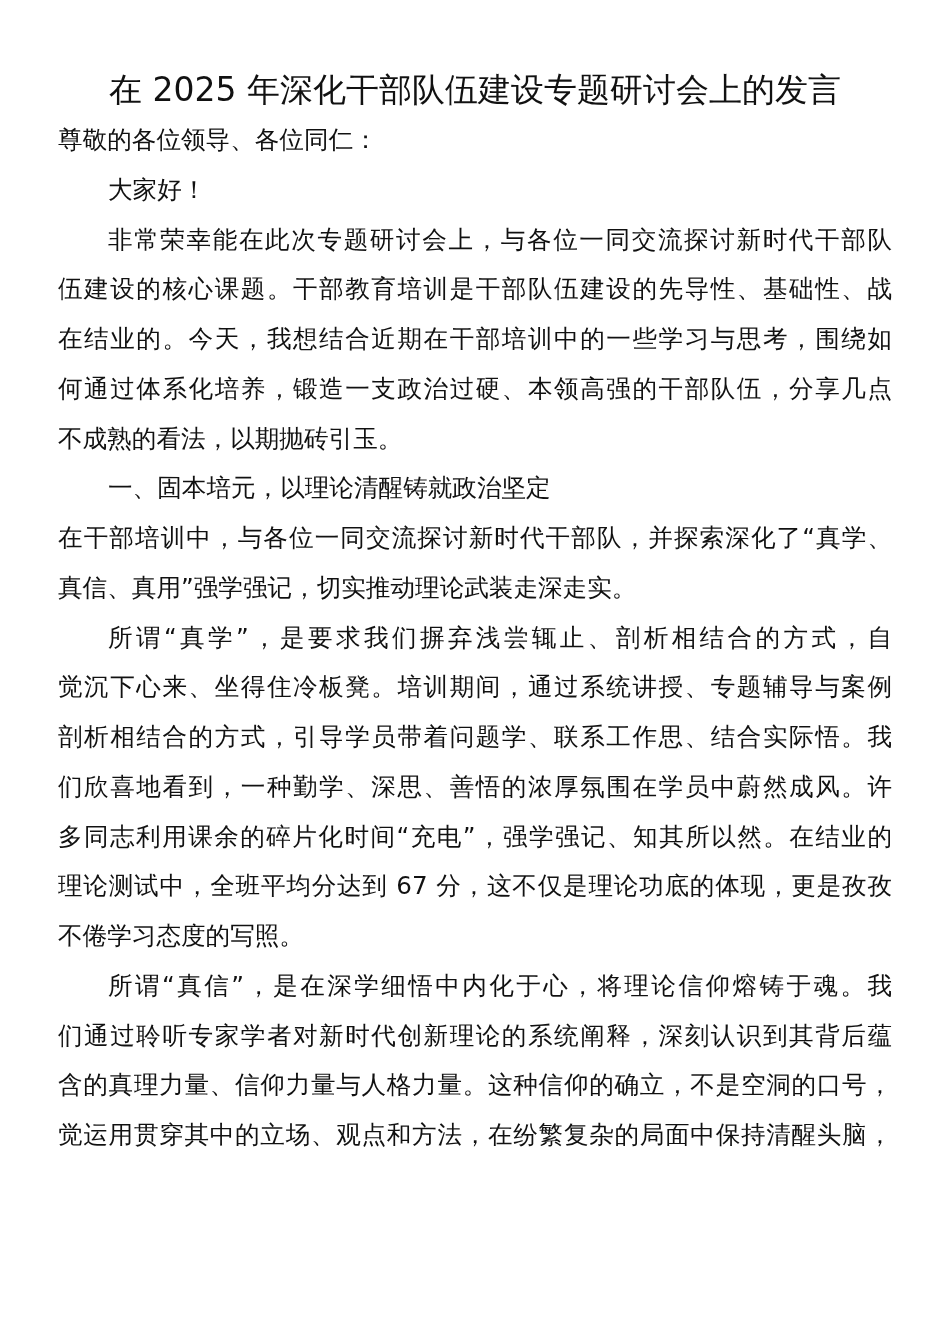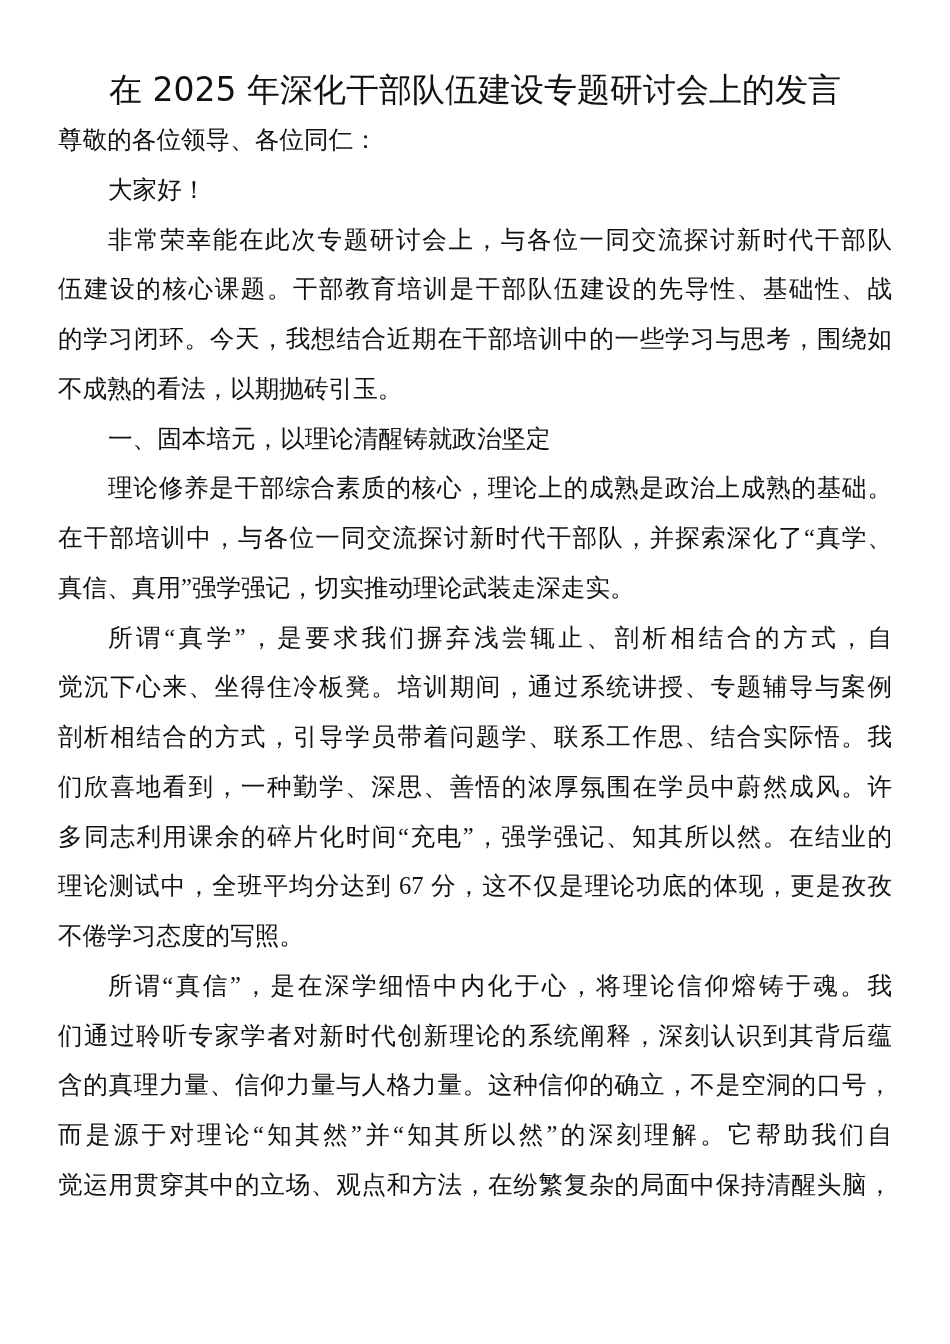--- a/index.html
+++ b/index.html
@@ -41,21 +41,20 @@
       top: 115px;
       width: 834px;
       font-size: 24.6px;
       line-height: 49.75px;
       color: #111111;
     }
     .line {
       display: block;
       white-space: nowrap;
       height: 49.75px;
-      font-family: Liberation Serif, serif;
     }
     .indent {
       padding-left: 50px;
     }
     .justify {
       text-align: justify;
       text-align-last: justify;
     }
   </style>
 </head>
@@ -64,45 +63,44 @@
 <div class="page">
   <div class="title">在 2025 年深化干部队伍建设专题研讨会上的发言</div>
 
   <div class="body-text">
     <span class="line">尊敬的各位领导、各位同仁：</span>
     <span class="line indent">大家好！</span>
 
     <div>
       <span class="line indent justify">非常荣幸能在此次专题研讨会上，与各位一同交流探讨新时代干部队</span>
       <span class="line justify">伍建设的核心课题。干部教育培训是干部队伍建设的先导性、基础性、战</span>
-      <span class="line justify">的学习闭环。今天，我想结合近期在干部培训中的一些学习与思考，围绕如</span>
+      <span class="line justify">在结业的。今天，我想结合近期在干部培训中的一些学习与思考，围绕如</span>
+      <span class="line justify">何通过体系化培养，锻造一支政治过硬、本领高强的干部队伍，分享几点</span>
       <span class="line">不成熟的看法，以期抛砖引玉。</span>
     </div>
 
     <div>
       <span class="line indent">一、固本培元，以理论清醒铸就政治坚定</span>
     </div>
 
     <div>
-      <span class="line indent justify">理论修养是干部综合素质的核心，理论上的成熟是政治上成熟的基础。</span>
       <span class="line justify">在干部培训中，与各位一同交流探讨新时代干部队，并探索深化了“真学、</span>
       <span class="line">真信、真用”强学强记，切实推动理论武装走深走实。</span>
     </div>
 
     <div>
       <span class="line indent justify">所谓“真学”，是要求我们摒弃浅尝辄止、剖析相结合的方式，自</span>
       <span class="line justify">觉沉下心来、坐得住冷板凳。培训期间，通过系统讲授、专题辅导与案例</span>
       <span class="line justify">剖析相结合的方式，引导学员带着问题学、联系工作思、结合实际悟。我</span>
       <span class="line justify">们欣喜地看到，一种勤学、深思、善悟的浓厚氛围在学员中蔚然成风。许</span>
       <span class="line justify">多同志利用课余的碎片化时间“充电”，强学强记、知其所以然。在结业的</span>
       <span class="line justify">理论测试中，全班平均分达到 67 分，这不仅是理论功底的体现，更是孜孜</span>
       <span class="line">不倦学习态度的写照。</span>
     </div>
 
     <div>
       <span class="line indent justify">所谓“真信”，是在深学细悟中内化于心，将理论信仰熔铸于魂。我</span>
       <span class="line justify">们通过聆听专家学者对新时代创新理论的系统阐释，深刻认识到其背后蕴</span>
       <span class="line justify">含的真理力量、信仰力量与人格力量。这种信仰的确立，不是空洞的口号，</span>
-      <span class="line justify">而是源于对理论“知其然”并“知其所以然”的深刻理解。它帮助我们自</span>
       <span class="line justify">觉运用贯穿其中的立场、观点和方法，在纷繁复杂的局面中保持清醒头脑，</span>
     </div>
   </div>
 </div>
 
 </body></html>

